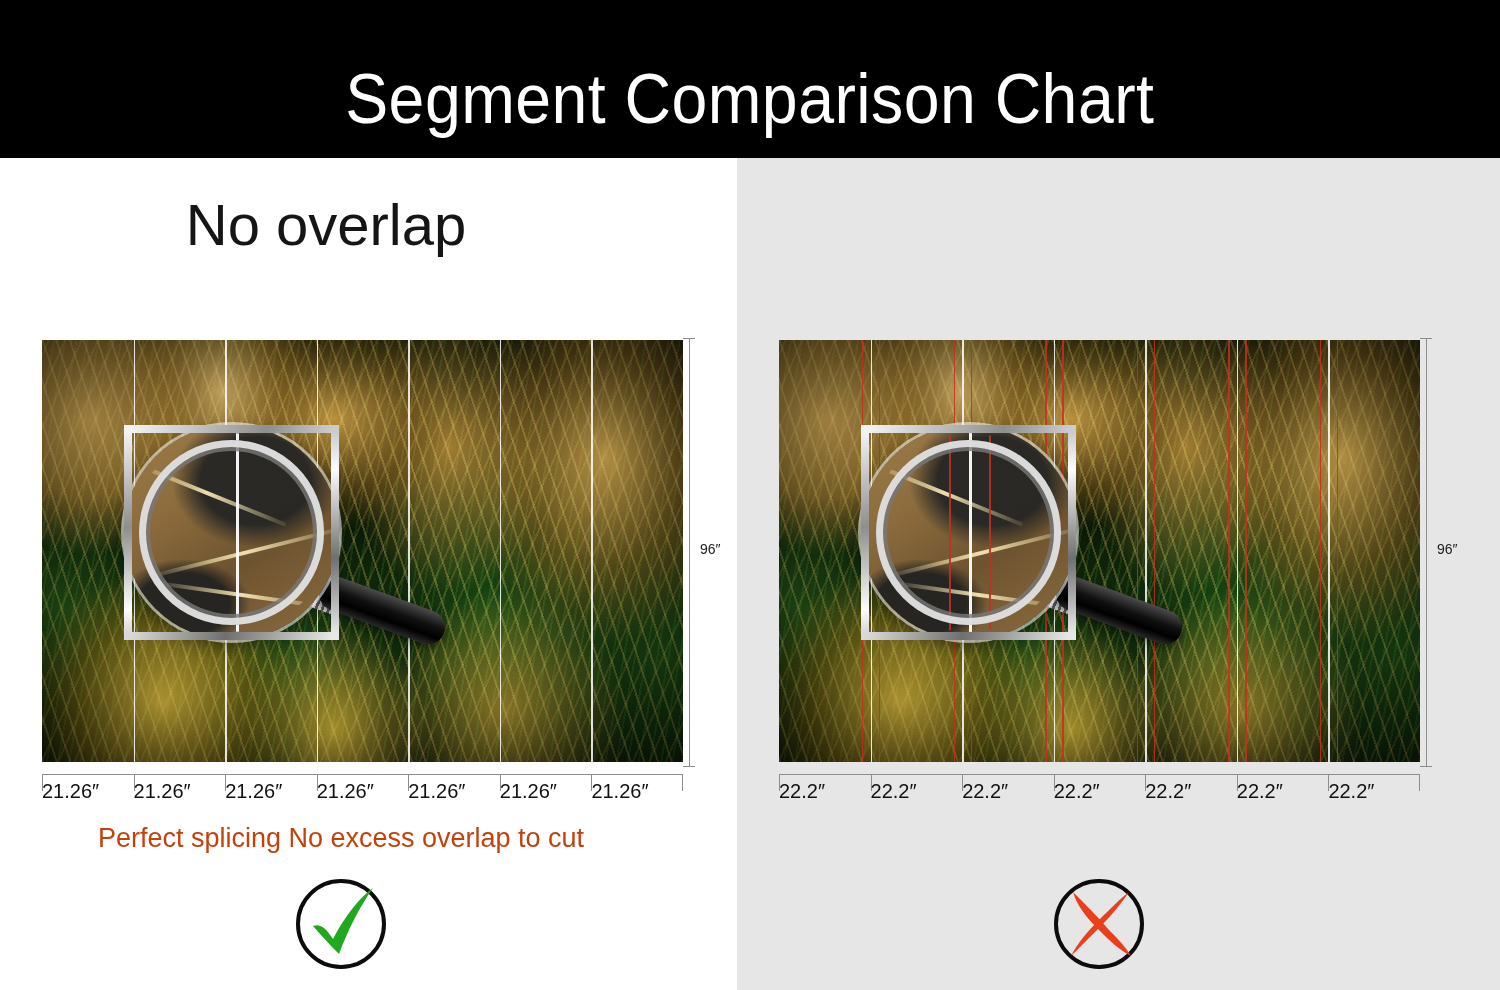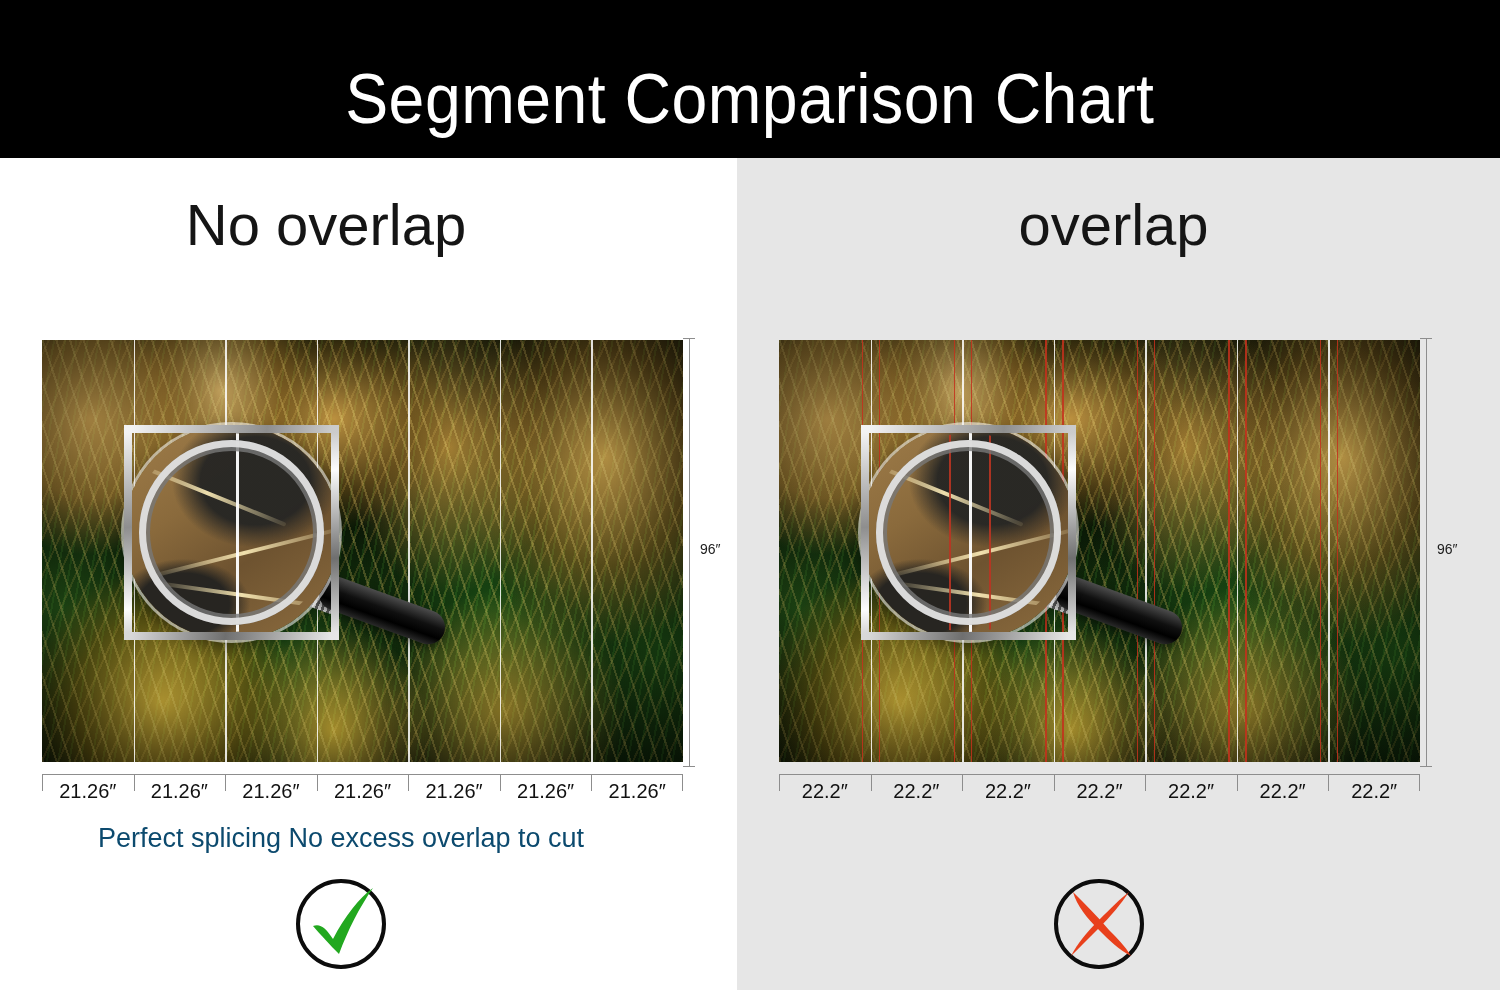--- a/index.html
+++ b/index.html
@@ -158,28 +158,28 @@
   }
 
   .dim-bottom-rail {
     position: absolute; left: 0; height: 1px; background: #8d8d8d;
   }
   .seg-tick {
     position: absolute; width: 1px; height: 17px; background: #8d8d8d; top: 0;
   }
   .seg-label-row { position: absolute; display: flex; }
   .seg-label {
-    font-size: 20px; color: #111111; text-align: center; line-height: 1;
+    font-size: 20px; color: #111111; text-align: left; line-height: 1;
     font-family: "Liberation Sans", sans-serif;
   }
 
   
   .caption {
     position: absolute; width: 100%; text-align: center;
-    font-size: 27px; color: #0c4a6e; line-height: 1;
+    font-size: 27px; color: #c2410c; line-height: 1;
   }
   .mark-wrap { position: absolute; width: 100%; display: flex; justify-content: center; }
   .mark { position: relative; width: 96px; height: 96px; }
   .mark .ring {
     position: absolute; inset: 3px;
     border: 4px solid #0c0c0c; border-radius: 50%;
   }
   .mark svg { position: absolute; left: 0; top: 0; overflow: visible; }
 </style>
 </head>
@@ -254,21 +254,20 @@
         <div class="mark">
           <div class="ring"></div>
           <svg width="96" height="96" viewBox="0 0 96 96">
             <path d="M20 50 C27 47 33 52 40 63 C52 40 66 22 80 12 C66 32 55 54 46 78 C38 70 27 58 20 50 Z" fill="#22a81f"></path>
           </svg>
         </div>
       </div>
     </div>
 
     <div class="panel panel-right">
-      <div class="panel-heading">overlap</div>
 
       <div class="art-wrap art-wrap-right" style="left:42px">
         <div class="art">
           <div class="leafbg"></div>
           <div class="fronds"></div>
           <div class="vignette"></div>
 
           <div class="seg-line" style="left:91.57px"></div>
           <div class="overlap-line" style="left:83px"></div>
           <div class="overlap-line" style="left:100px"></div>

